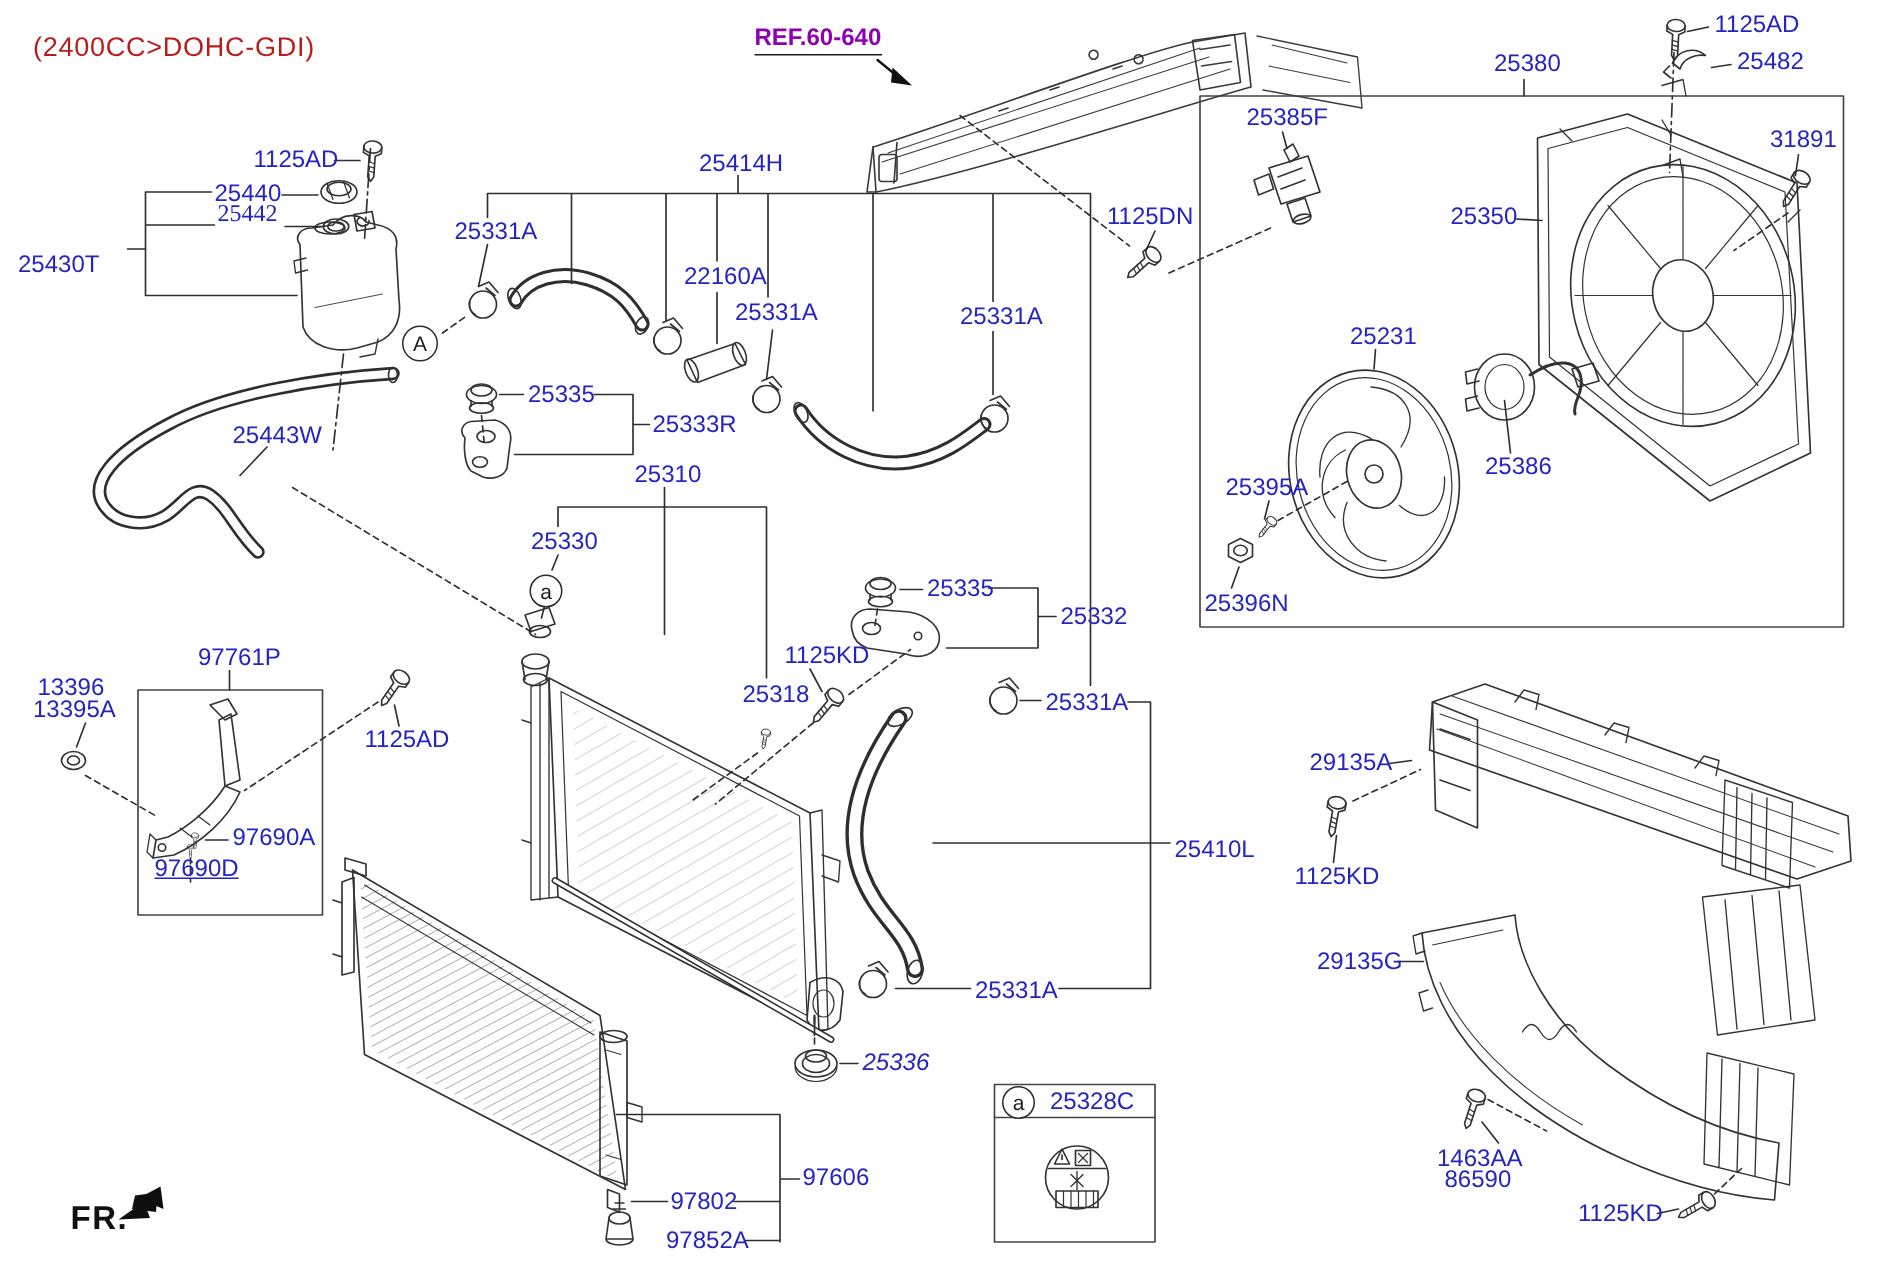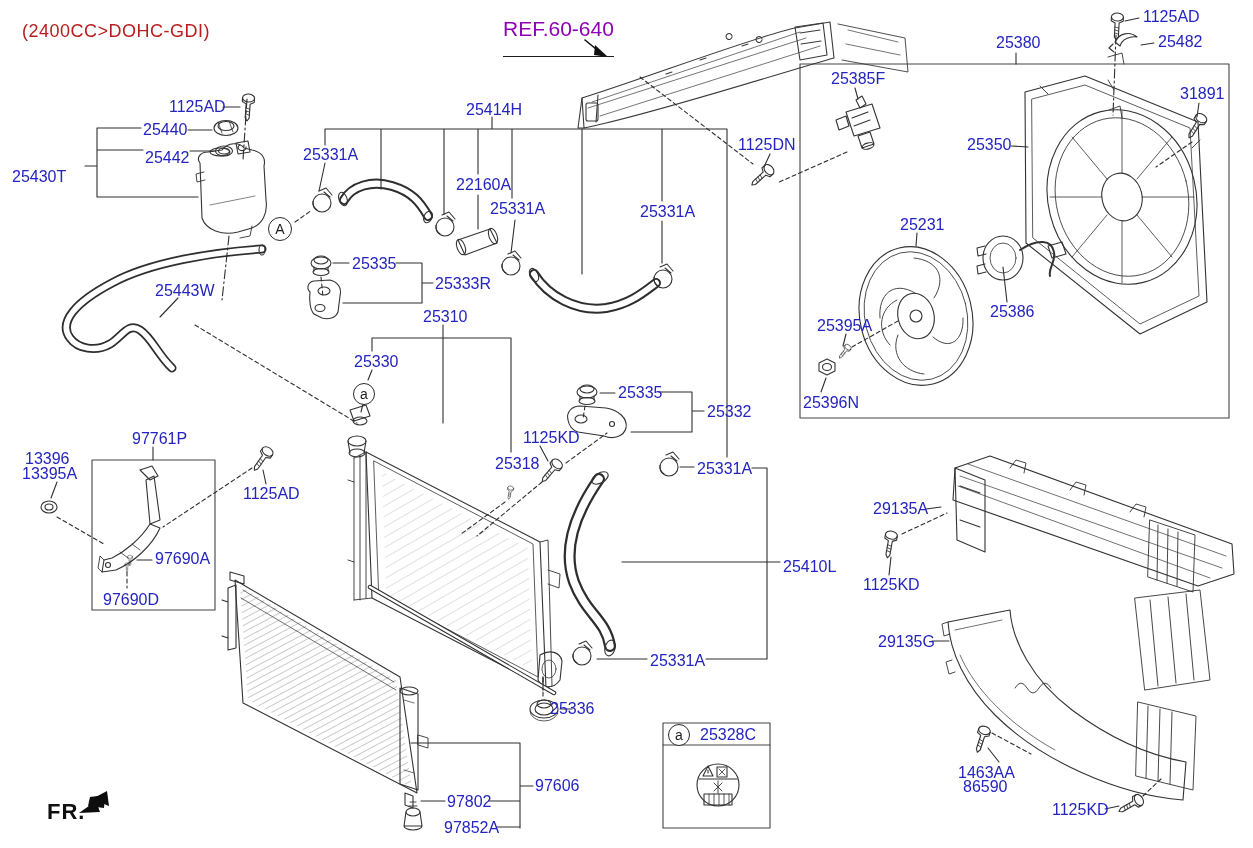--- a/index.html
+++ b/index.html
@@ -5,23 +5,23 @@
   html,body{margin:0;padding:0;background:#ffffff;}
   .stage{position:relative;width:1253px;height:848px;background:#fff;
          font-family:"Liberation Sans",sans-serif;overflow:hidden;}
   .stage svg.art{position:absolute;left:0;top:0;}
   .plabel{position:absolute;font-size:16px;line-height:1;white-space:nowrap;
           color:var(--label-blue,#2424c0);cursor:pointer;}
   .callout{position:absolute;border:1.5px solid #2b2b2b;border-radius:50%;
            background:#fff;display:flex;align-items:center;justify-content:center;
            color:#1c1c1c;font-size:14px;}
   .title{position:absolute;left:22px;top:21px;font-size:18px;color:#b91c1c;letter-spacing:.5px;}
-  .ref{position:absolute;left:503px;top:17px;font-size:21px;font-weight:normal;
+  .ref{position:absolute;left:503px;top:17px;font-size:16px;font-weight:bold;
        color:var(--ref-purple,#8f00b5);border-bottom:1.7px solid #1c1c1c;
-       padding-bottom:15px;cursor:pointer;}
+       padding-bottom:1px;cursor:pointer;}
   .fr{position:absolute;left:47px;top:799px;font-size:22px;font-weight:bold;color:#101010;letter-spacing:1px;}
 </style>
 </head>
 <body>
 
 <div class="stage" style="--label-blue: #2424c0; --ref-purple: #8f00b5;">
 
 <svg class="art" width="1253" height="848" viewBox="0 0 1253 848" fill="none" stroke="#333" stroke-width="1.1" stroke-linecap="round" stroke-linejoin="round">
   <defs>
     <pattern id="h1" width="6" height="6" patternUnits="userSpaceOnUse" patternTransform="rotate(62)">
@@ -352,21 +352,21 @@
     <polygon points="90,797 105,795 104,808 88,806"></polygon>
   </g>
 </svg>
 
   <div class="title">(2400CC&gt;DOHC-GDI)</div>
   <div class="ref">REF.60-640</div>
   <div class="fr">FR.</div>
   <div id="labels-layer">
       <div class="plabel" style="left: 169px; top: 99px;">1125AD</div>
       <div class="plabel" style="left: 143px; top: 122px;">25440</div>
-      <div class="plabel" style="left: 145px; top: 150px;">25442</div>
+      <div class="plabel" style="left: 145px; top: 135px; font-family: Liberation Serif, serif;">25442</div>
       <div class="plabel" style="left: 12px; top: 158px; margin-top: 11px;">25430T</div>
       <div class="plabel" style="left: 155px; top: 283px;">25443W</div>
       <div class="plabel" style="left: 303px; top: 147px;">25331A</div>
       <div class="plabel" style="left: 466px; top: 102px;">25414H</div>
       <div class="plabel" style="left: 456px; top: 177px;">22160A</div>
       <div class="plabel" style="left: 490px; top: 201px;">25331A</div>
       <div class="plabel" style="left: 640px; top: 204px;">25331A</div>
       <div class="plabel" style="left: 831px; top: 71px;">25385F</div>
       <div class="plabel" style="left: 738px; top: 137px;">1125DN</div>
       <div class="plabel" style="left: 996px; top: 35px;">25380</div>
@@ -382,33 +382,33 @@
       <div class="plabel" style="left: 435px; top: 276px;">25333R</div>
       <div class="plabel" style="left: 423px; top: 309px;">25310</div>
       <div class="plabel" style="left: 354px; top: 354px;">25330</div>
       <div class="plabel" style="left: 618px; top: 385px;">25335</div>
       <div class="plabel" style="left: 707px; top: 404px; text-align: center;">25332</div>
       <div class="plabel" style="left: 523px; top: 430px;">1125KD</div>
       <div class="plabel" style="left: 495px; top: 456px;">25318</div>
       <div class="plabel" style="left: 697px; top: 461px;">25331A</div>
       <div class="plabel" style="left: 783px; top: 559px;">25410L</div>
       <div class="plabel" style="left: 650px; top: 653px;">25331A</div>
-      <div class="plabel" style="left: 550px; top: 701px;">25336</div>
+      <div class="plabel" style="left: 575px; top: 701px; font-style: italic;">25336</div>
       <div class="plabel" style="left: 873px; top: 501px; text-align: right;">29135A</div>
       <div class="plabel" style="left: 863px; top: 577px;">1125KD</div>
       <div class="plabel" style="left: 878px; top: 634px;">29135G</div>
       <div class="plabel" style="left: 958px; top: 765px;">1463AA</div>
       <div class="plabel" style="left: 963px; top: 779px;">86590</div>
       <div class="plabel" style="left: 1052px; top: 802px;">1125KD</div>
       <div class="plabel" style="left: 132px; top: 431px;">97761P</div>
       <div class="plabel" style="left: 25px; top: 451px;">13396</div>
       <div class="plabel" style="left: 22px; top: 466px;">13395A</div>
       <div class="plabel" style="left: 243px; top: 486px;">1125AD</div>
       <div class="plabel" style="left: 155px; top: 551px;">97690A</div>
-      <div class="plabel" style="left: 103px; top: 592px;">97690D</div>
+      <div class="plabel" style="left: 103px; top: 572px; text-decoration: underline;">97690D</div>
       <div class="plabel" style="left: 535px; top: 778px;">97606</div>
       <div class="plabel" style="left: 447px; top: 794px;">97802</div>
       <div class="plabel" style="left: 444px; top: 820px;">97852A</div>
       <div class="plabel" style="left: 700px; top: 727px;">25328C</div>
       <div class="callout" style="left: 268px; top: 217px; width: 22px; height: 22px;">A</div>
       <div class="callout" style="left: 353px; top: 383px; width: 20px; height: 20px;">a</div>
       <div class="callout" style="left: 668px; top: 724px; width: 20px; height: 20px;">a</div>
     </div>
 </div>
 

